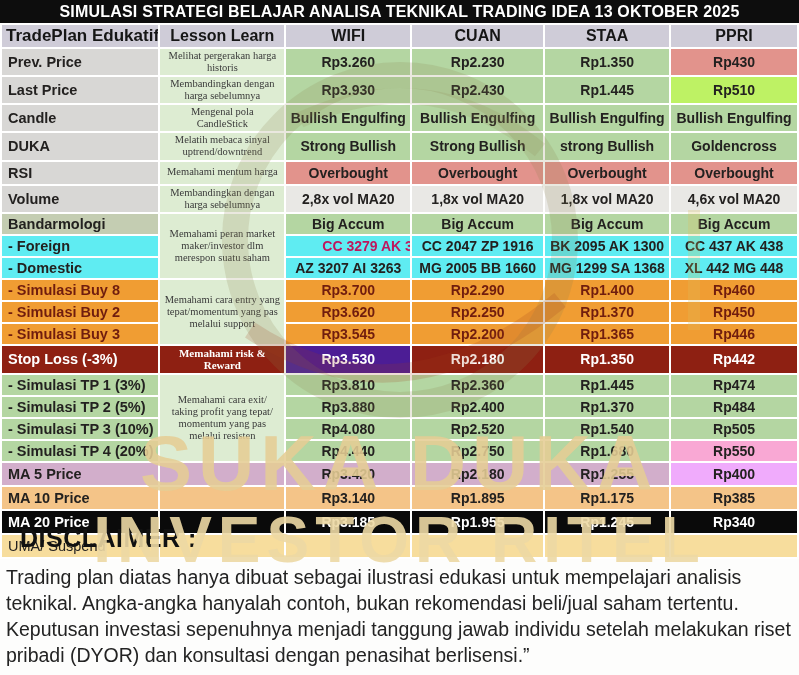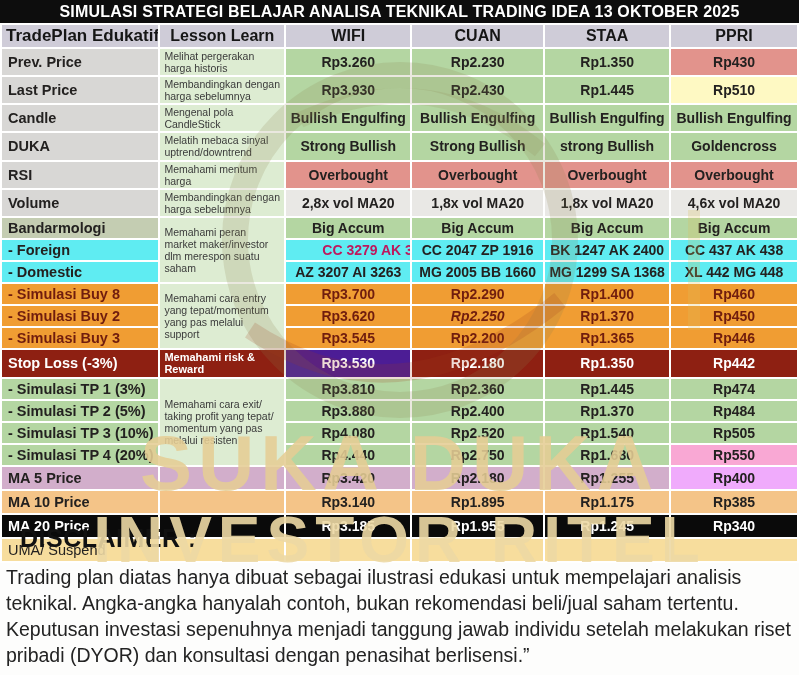--- a/index.html
+++ b/index.html
@@ -33,22 +33,23 @@
   th.left{text-align:left;padding-left:4px;font-size:17px;}
   td{
     height:20px;padding:0 3px;vertical-align:middle;
     font-size:14px;color:#232120;overflow:hidden;
   }
   td.label{
     text-align:left;font-weight:bold;font-size:14.5px;padding-left:6px;
     white-space:nowrap;font-stretch:condensed;
   }
   td.lesson{
-    font-size:10.5px;line-height:1.15;color:#3a3a3a;
+    text-align:center;font-size:10.5px;line-height:1.15;color:#3a3a3a;
     padding:1px 4px;
+    font-family:Liberation Serif, serif;
   }
   td.value{
     text-align:center;font-weight:bold;font-size:14px;white-space:nowrap;
   }
   .watermark{position:absolute;left:0;top:0;width:799px;height:675px;pointer-events:none;z-index:5;}
   .wm-text{
     position:absolute;width:799px;text-align:center;
     font-weight:bold;font-stretch:condensed;letter-spacing:6px;
     color:rgba(229,205,148,0.88);
   }
@@ -99,21 +100,21 @@
           <td class="value" style="background: rgb(180, 214, 162); color: rgb(35, 33, 32);">Rp2.230</td>
           <td class="value" style="background: rgb(180, 214, 162); color: rgb(35, 33, 32);">Rp1.350</td>
           <td class="value" style="background: rgb(226, 147, 140); color: rgb(35, 33, 32);">Rp430</td>
         </tr>
         <tr>
           <td class="label" style="background: rgb(216, 215, 213); color: rgb(35, 33, 32);">Last Price</td>
           <td class="lesson" rowspan="1" style="background: rgb(221, 236, 210);">Membandingkan dengan harga sebelumnya</td>
           <td class="value" style="background: rgb(180, 214, 162); color: rgb(35, 33, 32);">Rp3.930</td>
           <td class="value" style="background: rgb(180, 214, 162); color: rgb(35, 33, 32);">Rp2.430</td>
           <td class="value" style="background: rgb(180, 214, 162); color: rgb(35, 33, 32);">Rp1.445</td>
-          <td class="value" style="background: #fef9c3; color: rgb(35, 33, 32);">Rp510</td>
+          <td class="value" style="background: #bef264; color: rgb(35, 33, 32);">Rp510</td>
         </tr>
         <tr>
           <td class="label" style="background: rgb(216, 215, 213); color: rgb(35, 33, 32);">Candle</td>
           <td class="lesson" rowspan="1" style="background: rgb(221, 236, 210);">Mengenal pola CandleStick</td>
           <td class="value" style="background: rgb(180, 214, 162); color: rgb(35, 33, 32);">Bullish Engulfing</td>
           <td class="value" style="background: rgb(180, 214, 162); color: rgb(35, 33, 32);">Bullish Engulfing</td>
           <td class="value" style="background: rgb(180, 214, 162); color: rgb(35, 33, 32);">Bullish Engulfing</td>
           <td class="value" style="background: rgb(180, 214, 162); color: rgb(35, 33, 32);">Bullish Engulfing</td>
         </tr>
         <tr>
@@ -145,42 +146,42 @@
           <td class="lesson" rowspan="3" style="background: rgb(221, 236, 210);">Memahami peran market maker/investor dlm merespon suatu saham</td>
           <td class="value" style="background: rgb(180, 214, 162); color: rgb(35, 33, 32);">Big Accum</td>
           <td class="value" style="background: rgb(180, 214, 162); color: rgb(35, 33, 32);">Big Accum</td>
           <td class="value" style="background: rgb(180, 214, 162); color: rgb(35, 33, 32);">Big Accum</td>
           <td class="value" style="background: rgb(180, 214, 162); color: rgb(35, 33, 32);">Big Accum</td>
         </tr>
         <tr>
           <td class="label" style="background: rgb(95, 236, 242); color: rgb(35, 33, 32);">- Foreign</td>
           <td class="value" style="background: rgb(95, 236, 242); color: #be185d; padding-left: 36px;">CC 3279 AK 3234</td>
           <td class="value" style="background: rgb(95, 236, 242); color: rgb(35, 33, 32);">CC 2047 ZP 1916</td>
-          <td class="value" style="background: rgb(95, 236, 242); color: rgb(35, 33, 32);">BK 1247 AK 2400</td>
+          <td class="value" style="background: rgb(95, 236, 242); color: rgb(35, 33, 32);">BK 2095 AK 1300</td>
           <td class="value" style="background: rgb(95, 236, 242); color: rgb(35, 33, 32);">CC 437 AK 438</td>
         </tr>
         <tr>
           <td class="label" style="background: rgb(95, 236, 242); color: rgb(35, 33, 32);">- Domestic</td>
           <td class="value" style="background: rgb(95, 236, 242); color: rgb(35, 33, 32);">AZ 3207 AI 3263</td>
           <td class="value" style="background: rgb(95, 236, 242); color: rgb(35, 33, 32);">MG 2005 BB 1660</td>
           <td class="value" style="background: rgb(95, 236, 242); color: rgb(35, 33, 32);">MG 1299 SA 1368</td>
           <td class="value" style="background: rgb(95, 236, 242); color: rgb(35, 33, 32);">XL 442 MG 448</td>
         </tr>
         <tr>
           <td class="label" style="background: rgb(240, 157, 51); color: rgb(112, 29, 14);">- Simulasi Buy 8</td>
           <td class="lesson" rowspan="3" style="background: rgb(221, 236, 210);">Memahami cara entry yang tepat/momentum yang pas melalui support</td>
           <td class="value" style="background: rgb(240, 157, 51); color: rgb(112, 29, 14);">Rp3.700</td>
           <td class="value" style="background: rgb(240, 157, 51); color: rgb(112, 29, 14);">Rp2.290</td>
           <td class="value" style="background: rgb(240, 157, 51); color: rgb(112, 29, 14);">Rp1.400</td>
           <td class="value" style="background: rgb(240, 157, 51); color: rgb(112, 29, 14);">Rp460</td>
         </tr>
         <tr>
           <td class="label" style="background: rgb(240, 157, 51); color: rgb(112, 29, 14);">- Simulasi Buy 2</td>
           <td class="value" style="background: rgb(240, 157, 51); color: rgb(112, 29, 14);">Rp3.620</td>
-          <td class="value" style="background: rgb(240, 157, 51); color: rgb(112, 29, 14); font-style: italic;">Rp2.250</td>
+          <td class="value" style="background: rgb(240, 157, 51); color: rgb(112, 29, 14);">Rp2.250</td>
           <td class="value" style="background: rgb(240, 157, 51); color: rgb(112, 29, 14);">Rp1.370</td>
           <td class="value" style="background: rgb(240, 157, 51); color: rgb(112, 29, 14);">Rp450</td>
         </tr>
         <tr>
           <td class="label" style="background: rgb(240, 157, 51); color: rgb(112, 29, 14);">- Simulasi Buy 3</td>
           <td class="value" style="background: rgb(240, 157, 51); color: rgb(112, 29, 14);">Rp3.545</td>
           <td class="value" style="background: rgb(240, 157, 51); color: rgb(112, 29, 14);">Rp2.200</td>
           <td class="value" style="background: rgb(240, 157, 51); color: rgb(112, 29, 14);">Rp1.365</td>
           <td class="value" style="background: rgb(240, 157, 51); color: rgb(112, 29, 14);">Rp446</td>
         </tr>

